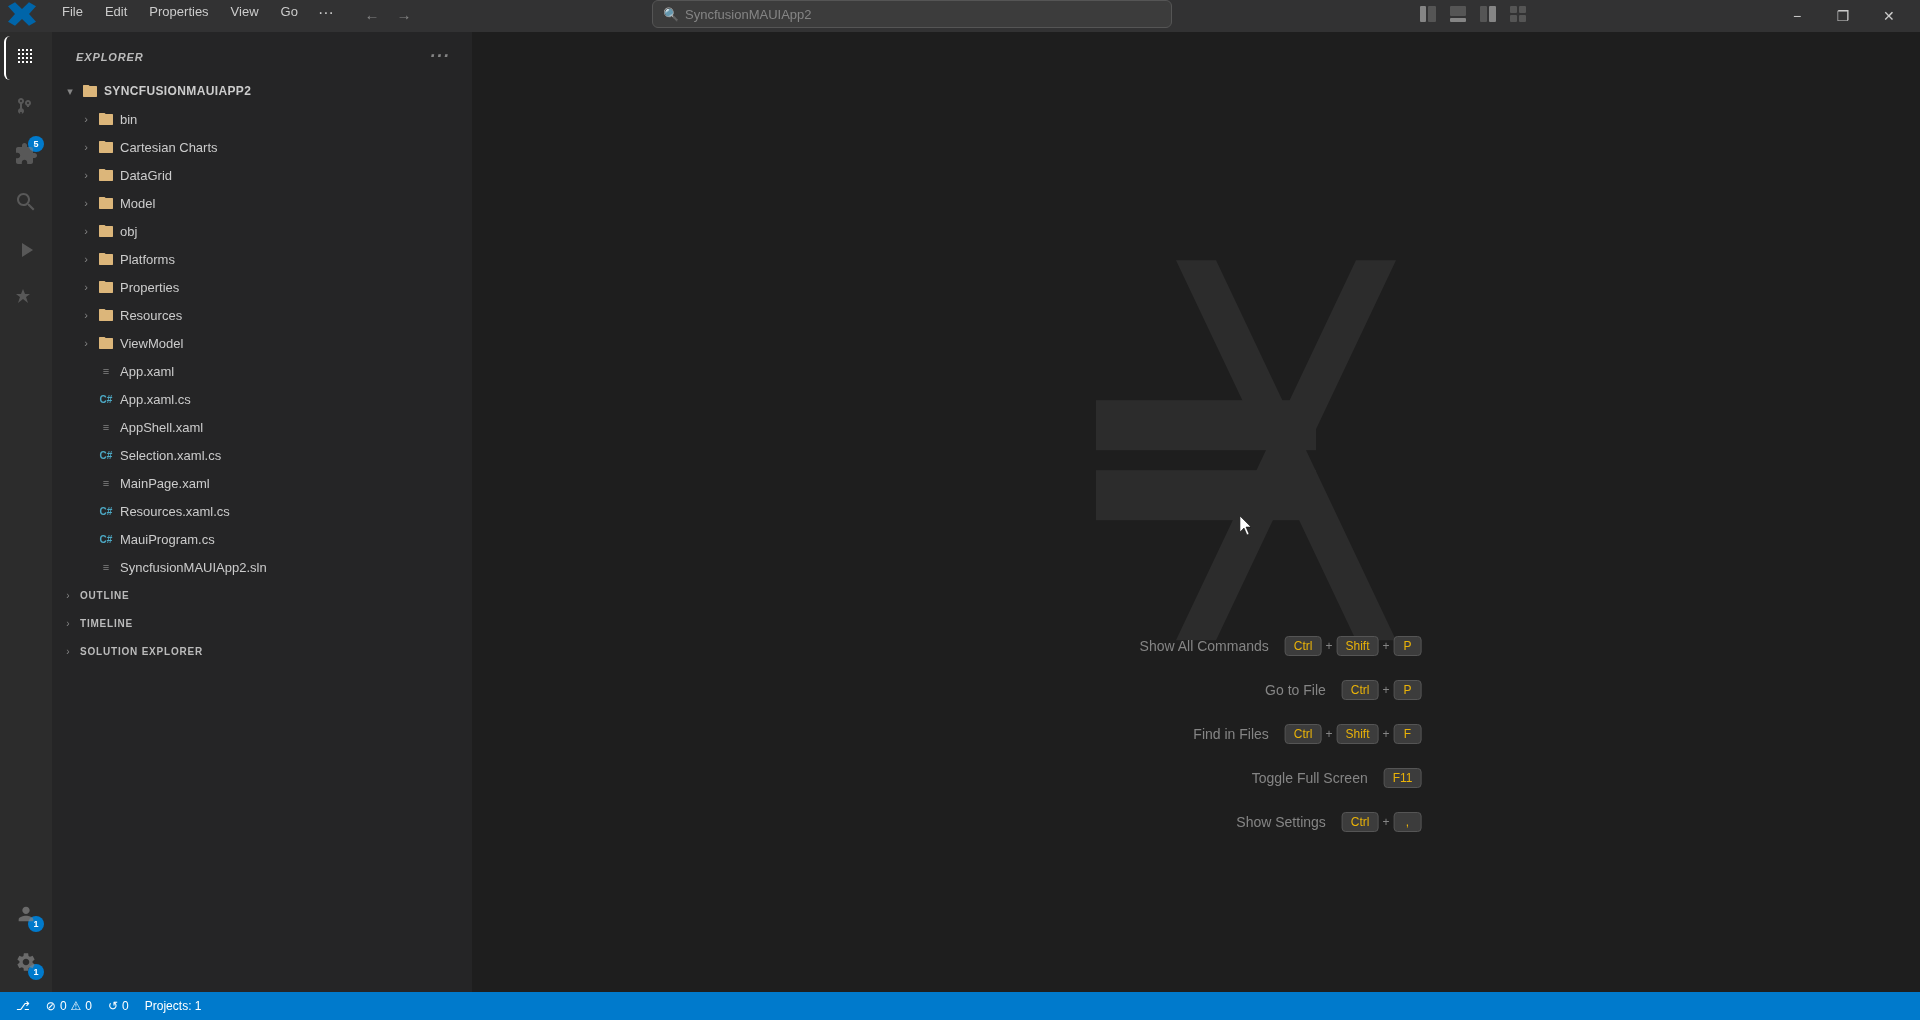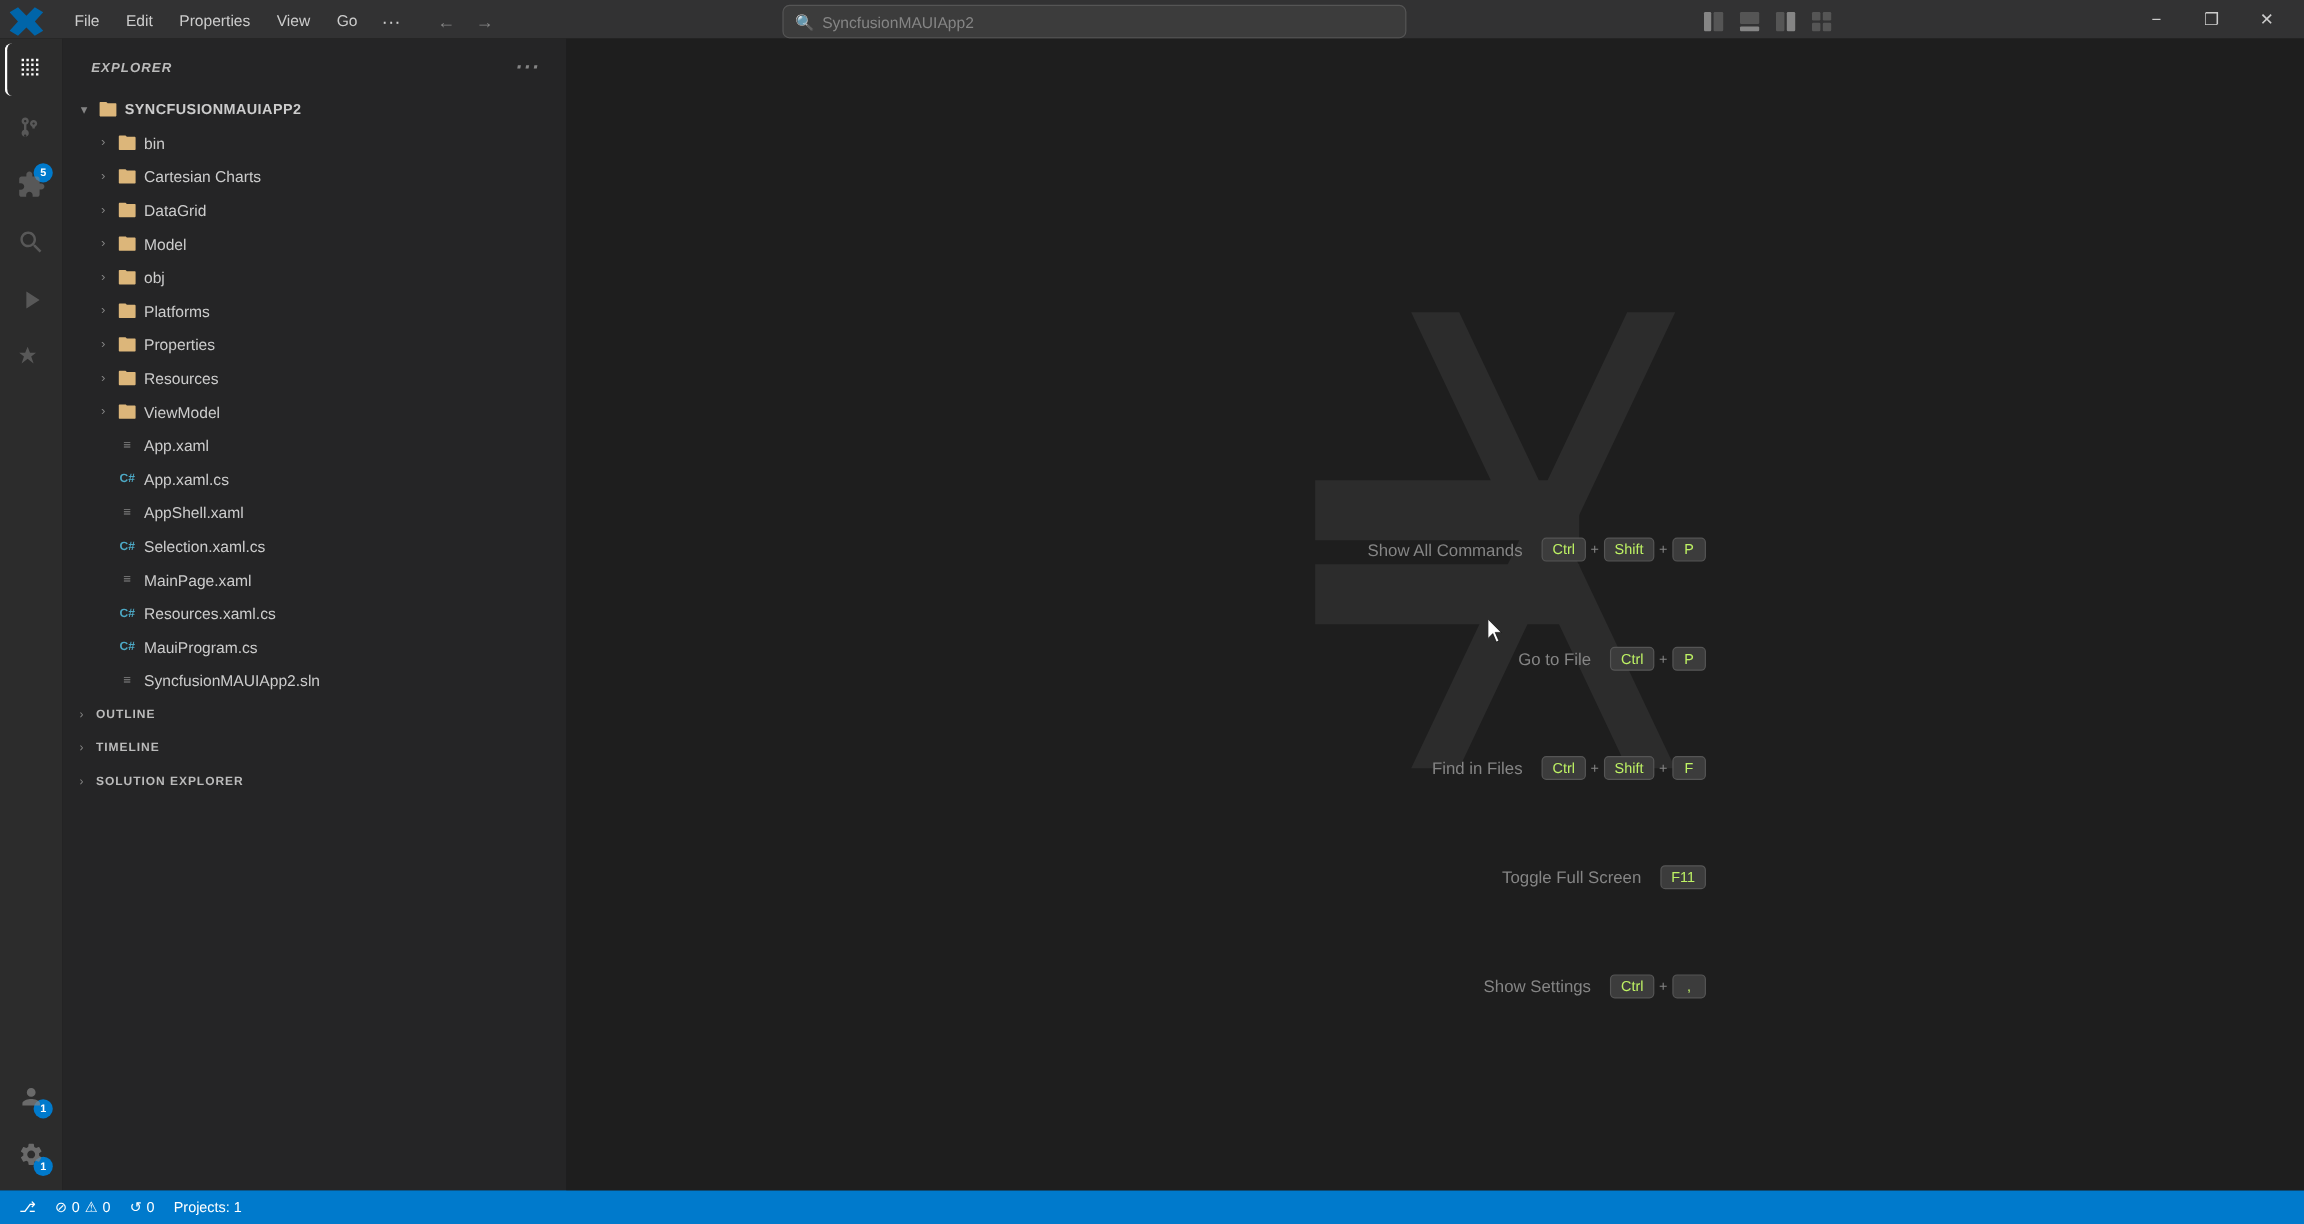--- a/index.html
+++ b/index.html
@@ -11,21 +11,21 @@
       font-family: 'Segoe UI', Arial, sans-serif;
       font-size: 13px;
       overflow: hidden;
       display: flex;
       flex-direction: column;
     }
 
     
     .titlebar {
       display: flex;
-      align-items: flex-end;
+      align-items: flex-start;
       background: #323233;
       height: 32px;
       padding: 0 8px;
       gap: 12px;
       flex-shrink: 0;
     }
     .titlebar-logo {
       width: 28px;
       height: 28px;
       margin-right: 4px;
@@ -320,39 +320,38 @@
       transform: translateX(-20%);
       display: flex;
       flex-direction: column;
       gap: 24px;
       align-items: flex-end;
     }
     .command-row {
       display: flex;
       align-items: center;
       gap: 16px;
-      margin-top: 47px;
     }
     .command-label {
       color: #858585;
       font-size: 14px;
       text-align: right;
     }
     .command-keys {
       display: flex;
       align-items: center;
       gap: 4px;
     }
     .key {
       background: #3c3c3c;
       border: 1px solid #555;
       border-radius: 4px;
       padding: 2px 8px;
       font-size: 12px;
-      color: #bef264;
+      color: #eab308;
       min-width: 28px;
       text-align: center;
     }
     .key-plus {
       color: #858585;
       font-size: 12px;
     }
 
     
     .cursor {

